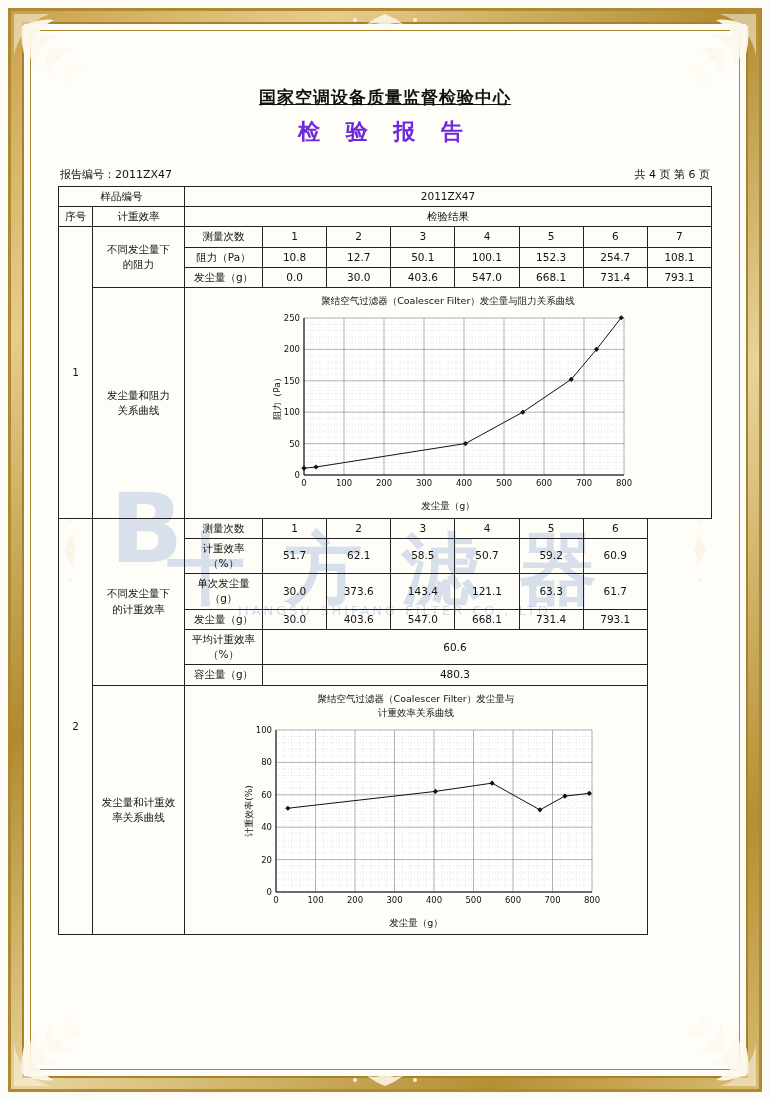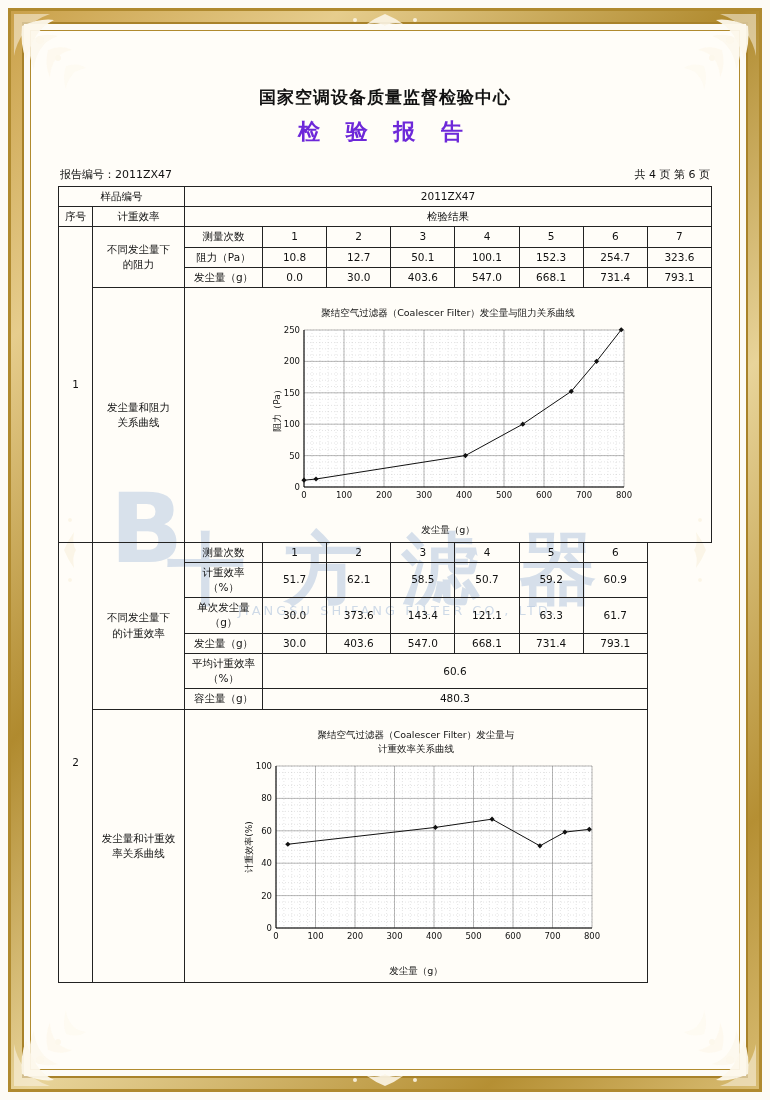--- a/index.html
+++ b/index.html
@@ -61,20 +61,21 @@
     z-index:5;
   }
   .doc-title {
     text-align:center;
     font-family:"DejaVu Sans", sans-serif;
     font-size:17px;
     font-weight:bold;
     letter-spacing:1px;
     color:#111;
     margin-top:40px;
+    text-decoration:underline;
   }
   .doc-subtitle {
     text-align:center;
     font-size:22px;
     font-weight:bold;
     letter-spacing:9px;
     color:#6d28d9;
     margin-top:8px;
   }
   .meta-row {
@@ -104,21 +105,21 @@
   .item-col { width:92px; }
   .lbl-col { width:78px; }
   .sample-val { text-align:left; padding-left:8px; }
   .tall { height:215px; }
   .vert-item { font-size:10.5px; line-height:1.6; }
 
   
   .chart-wrap { position:relative; width:100%; }
   .chart-title {
     text-align:center; font-size:9.5px; color:#111;
-    line-height:1.5; margin:16px 0 2px 0;
+    line-height:1.5; margin:4px 0 2px 0;
   }
   svg.plot { display:block; margin:0 auto; }
   .tick-lbl { font-size:8.5px; fill:#111; font-family:"DejaVu Sans",sans-serif; }
   .axis-name { font-size:9px; fill:#111; font-family:"DejaVu Sans",sans-serif; }
 
   
   .watermark {
     position:absolute; left:0; top:455px; width:770px; height:230px;
     z-index:3; pointer-events:none;
     display:flex; align-items:center; justify-content:center;
@@ -297,21 +298,21 @@
           <td>7</td>
         </tr>
         <tr>
           <td>阻力（Pa）</td>
           <td>10.8</td>
           <td>12.7</td>
           <td>50.1</td>
           <td>100.1</td>
           <td>152.3</td>
           <td>254.7</td>
-          <td>323.6</td>
+          <td>108.1</td>
         </tr>
         <tr>
           <td>发尘量（g）</td>
           <td>0.0</td>
           <td>30.0</td>
           <td>403.6</td>
           <td>547.0</td>
           <td>668.1</td>
           <td>731.4</td>
           <td>793.1</td>

